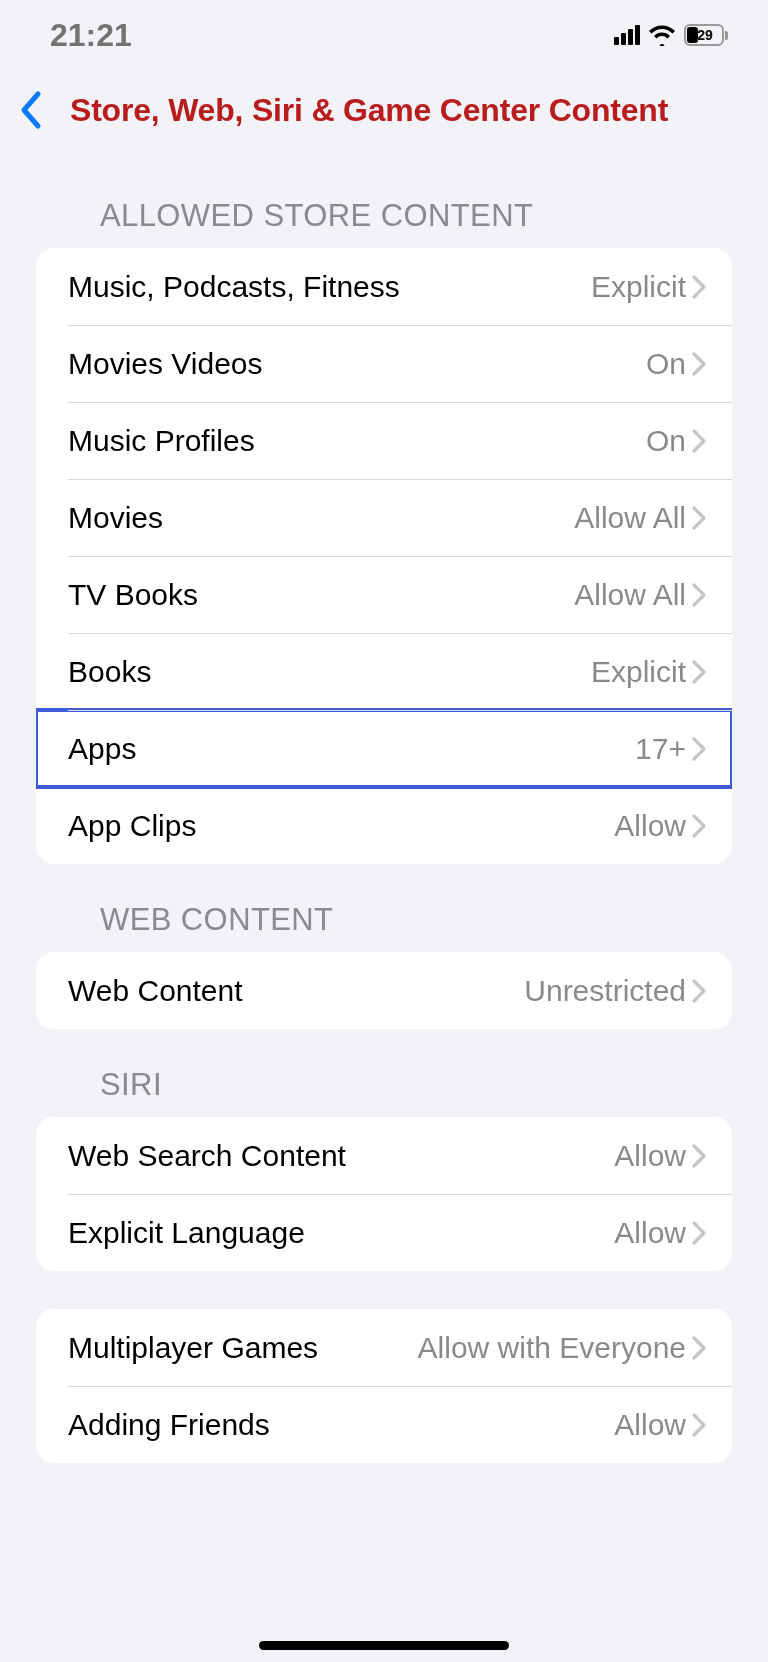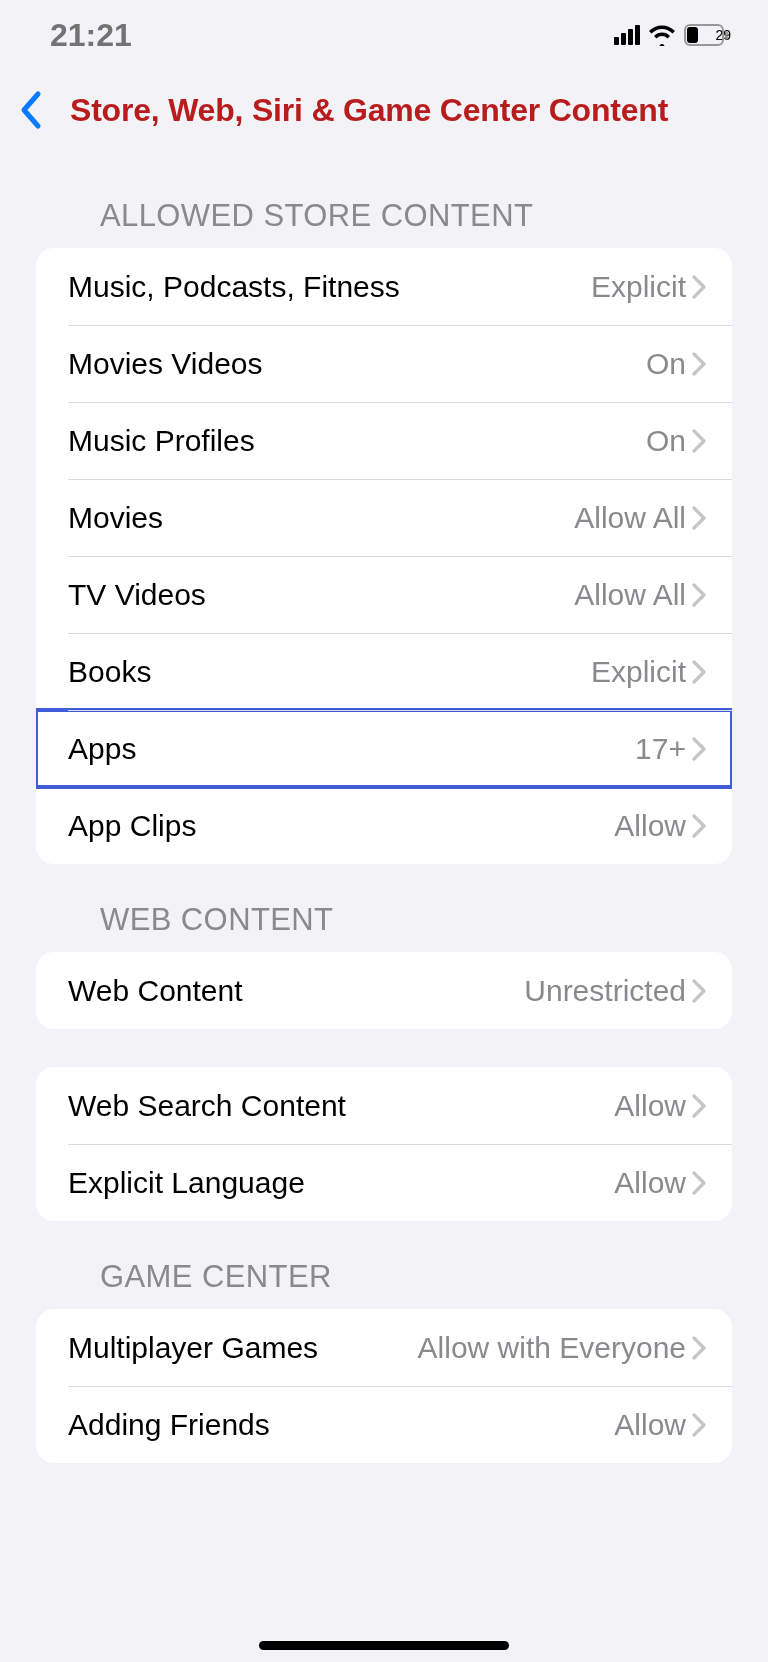--- a/index.html
+++ b/index.html
@@ -73,26 +73,25 @@
       width: 32%;
       background: #000;
       border-radius: 3px;
       display: flex;
       align-items: center;
       justify-content: center;
     }
     .battery-pct-overlay {
       position: absolute;
       width:100%;
-      text-align:right;
+      text-align:center;
       color: #fff;
       font-size: 14px;
-      font-weight: 400;
+      font-weight: 700;
       mix-blend-mode: difference;
-      margin-left: 8px;
     }
     .battery-tip {
       width: 3px;
       height: 9px;
       background: #999;
       border-radius: 0 2px 2px 0;
       margin-left: 1px;
     }
     .nav-header {
       display: flex;
@@ -261,21 +260,21 @@
       <div class="row-right">
         <div class="row-value">Allow All</div>
         <div class="row-chevron">
             <svg viewBox="0 0 14 24">
               <polyline points="2,2 12,12 2,22" fill="none" stroke="#c6c6c8" stroke-width="3.2" stroke-linecap="round" stroke-linejoin="round"></polyline>
             </svg>
           </div>
       </div>
     </div>
     <div class="list-row">
-      <div class="row-label">TV Videos</div>
+      <div class="row-label">TV Books</div>
       <div class="row-right">
         <div class="row-value">Allow All</div>
         <div class="row-chevron">
             <svg viewBox="0 0 14 24">
               <polyline points="2,2 12,12 2,22" fill="none" stroke="#c6c6c8" stroke-width="3.2" stroke-linecap="round" stroke-linejoin="round"></polyline>
             </svg>
           </div>
       </div>
     </div>
     <div class="list-row">
@@ -325,20 +324,21 @@
             <svg viewBox="0 0 14 24">
               <polyline points="2,2 12,12 2,22" fill="none" stroke="#c6c6c8" stroke-width="3.2" stroke-linecap="round" stroke-linejoin="round"></polyline>
             </svg>
           </div>
       </div>
     </div>
   </div>
 </div>
 
 <div class="section">
+  <div class="section-header">SIRI</div>
   <div class="list-group">
     <div class="list-row">
       <div class="row-label">Web Search Content</div>
       <div class="row-right">
         <div class="row-value">Allow</div>
         <div class="row-chevron">
             <svg viewBox="0 0 14 24">
               <polyline points="2,2 12,12 2,22" fill="none" stroke="#c6c6c8" stroke-width="3.2" stroke-linecap="round" stroke-linejoin="round"></polyline>
             </svg>
           </div>
@@ -352,21 +352,20 @@
             <svg viewBox="0 0 14 24">
               <polyline points="2,2 12,12 2,22" fill="none" stroke="#c6c6c8" stroke-width="3.2" stroke-linecap="round" stroke-linejoin="round"></polyline>
             </svg>
           </div>
       </div>
     </div>
   </div>
 </div>
 
 <div class="section">
-  <div class="section-header">GAME CENTER</div>
   <div class="list-group">
     <div class="list-row">
       <div class="row-label">Multiplayer Games</div>
       <div class="row-right">
         <div class="row-value">Allow with Everyone</div>
         <div class="row-chevron">
             <svg viewBox="0 0 14 24">
               <polyline points="2,2 12,12 2,22" fill="none" stroke="#c6c6c8" stroke-width="3.2" stroke-linecap="round" stroke-linejoin="round"></polyline>
             </svg>
           </div>

